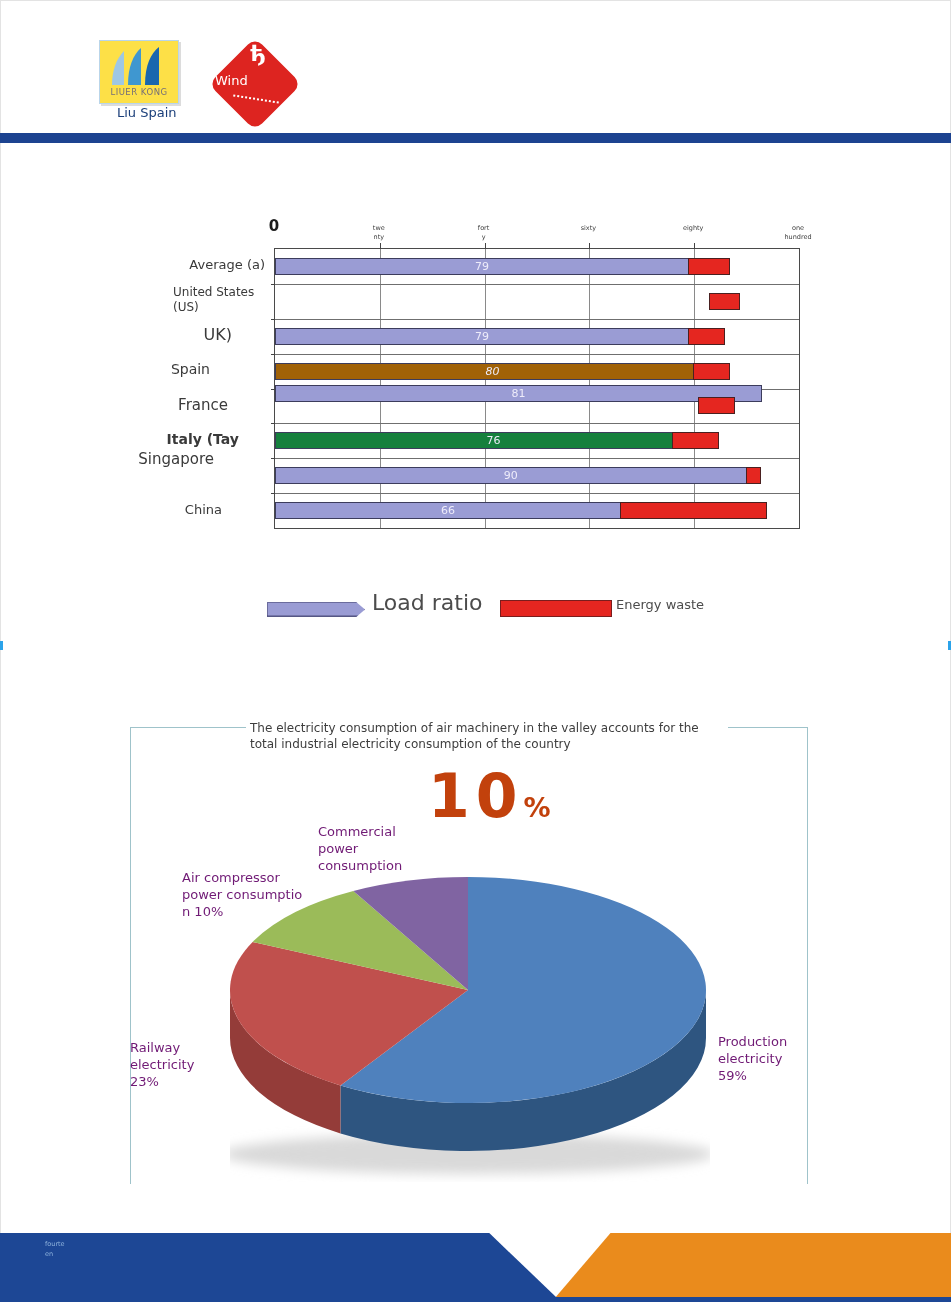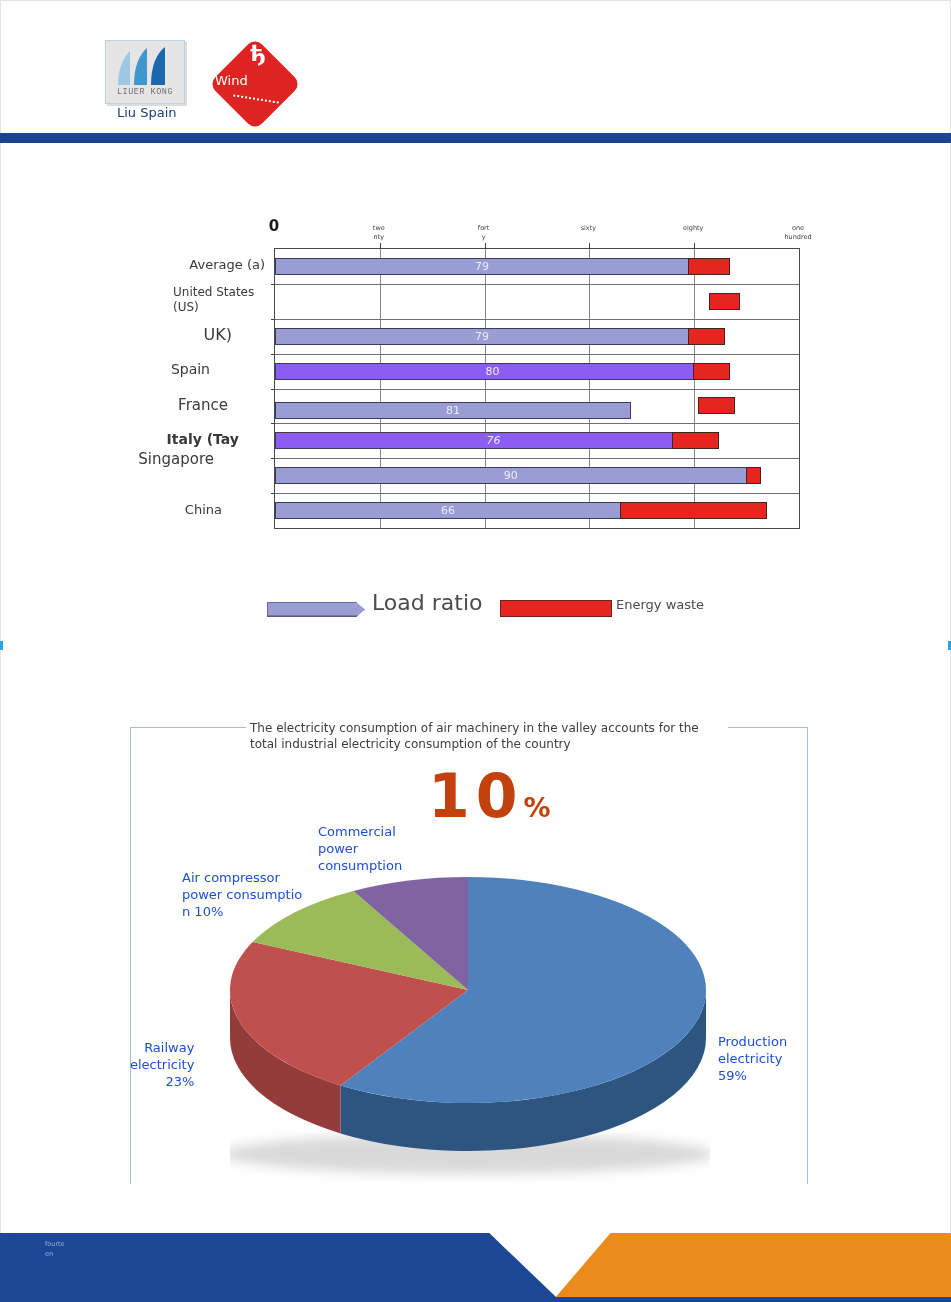--- a/index.html
+++ b/index.html
@@ -1,21 +1,21 @@
 <!DOCTYPE html>
 <html><head>
 <meta charset="utf-8">
 <style>
   html,body{margin:0;padding:0;background:#f2f2f2;}
   .page{position:relative;width:951px;height:1302px;background:#fff;margin:0 auto;
         font-family:"DejaVu Sans","Liberation Sans",sans-serif;overflow:hidden;
         box-shadow:0 0 0 1px #e3e3e3 inset;}
   
-  .logo-box{position:absolute;left:105px;top:40px;width:78px;height:62px;background:#e5e5e5;
-            border:1px solid #b9d5ea;box-shadow:2px 2px 0 #dcdcdc;font-family:Liberation Mono, monospace;}
+  .logo-box{position:absolute;left:99px;top:40px;width:78px;height:62px;background:#fde047;
+            border:1px solid #b9d5ea;box-shadow:2px 2px 0 #dcdcdc;}
   .logo-box svg{position:absolute;left:8px;top:6px;}
   .logo-box-label{position:absolute;left:0;top:46px;width:78px;text-align:center;
             font-size:8.5px;letter-spacing:.5px;color:#756f78;}
   .logo-name{position:absolute;left:117px;top:105px;font-size:13px;color:#1b3f7a;}
   .diamond-wrap{position:absolute;left:207px;top:36px;width:96px;height:96px;}
   .diamond{position:absolute;left:15px;top:15px;width:66px;height:66px;background:#dd2420;
            border-radius:10px;transform:rotate(45deg);}
   .diamond-word{position:absolute;left:8px;top:37px;color:#fff;font-size:13px;}
   .diamond-glyph{position:absolute;left:43px;top:5px;color:#fff;font-size:22px;font-weight:bold;}
   .diamond-dots{position:absolute;left:26px;top:62px;width:46px;border-bottom:2px dotted #fff;
@@ -59,24 +59,24 @@
   .legend-waste-label{position:absolute;left:616px;top:597px;font-size:13px;color:#4c4c4c;}
   
   .pie-frame{position:absolute;left:130px;top:727px;width:676px;height:456px;
       border-top:1px solid #9fc3ca;border-left:1px solid #9fc3ca;border-right:1px solid #9fc3ca;}
   .pie-title{position:absolute;left:246px;top:721px;width:474px;background:#fff;
       font-size:12px;line-height:1.3;color:#3d3d3d;padding:0 4px;}
   .big-pct{position:absolute;left:428px;top:766px;color:#c2410c;font-weight:bold;
       font-size:60px;letter-spacing:6px;line-height:1;}
   .big-pct .suffix{font-size:27px;letter-spacing:0;font-weight:bold;}
   #pie-svg{position:absolute;left:230px;top:858px;}
-  .pie-label{position:absolute;font-size:13px;line-height:1.3;color:#1d4ed8;white-space:pre-line;}
+  .pie-label{position:absolute;font-size:13px;line-height:1.3;color:#701a75;white-space:pre-line;}
   .pl-top{left:318px;top:824px;}
   .pl-left-upper{left:182px;top:870px;}
-  .pl-left-lower{left:130px;top:1040px;text-align:right;}
+  .pl-left-lower{left:130px;top:1040px;}
   .pl-right{left:718px;top:1034px;}
   
   .footer-blue{position:absolute;left:0;top:1233px;width:556px;height:64px;
       clip-path:polygon(0 0,88% 0,100% 100%,0 100%);}
   .footer-orange{position:absolute;left:520px;top:1233px;width:431px;height:64px;
       clip-path:polygon(21% 0,100% 0,100% 100%,8.3% 100%);}
   .footer-strip{position:absolute;left:0;top:1297px;width:951px;height:5px;}
   .footer-page{position:absolute;left:45px;top:1239px;font-size:6.5px;line-height:1.6;
       color:#8fb3dd;white-space:pre-line;z-index:2;}
 </style>
@@ -142,29 +142,29 @@
       <div class="tick-left" style="top: 244.125px;"></div>
       <div class="hbar blue" style="left: 0px; top: 8.9375px; width: 413.96px; background: rgb(154, 156, 212);">
         <div class="bar-val">79</div>
       </div>
       <div class="hbar red" style="left: 412.96px; top: 8.9375px; width: 41.92px; background: rgb(229, 38, 32);"></div>
       <div class="hbar red" style="left: 433.92px; top: 43.8125px; width: 31.44px; background: rgb(229, 38, 32);"></div>
       <div class="hbar blue" style="left: 0px; top: 78.6875px; width: 413.96px; background: rgb(154, 156, 212);">
         <div class="bar-val">79</div>
       </div>
       <div class="hbar red" style="left: 412.96px; top: 78.6875px; width: 36.68px; background: rgb(229, 38, 32);"></div>
-      <div class="hbar blue" style="left: 0px; top: 113.562px; width: 435px; background: #8b5cf6;">
+      <div class="hbar blue" style="left: 0px; top: 113.562px; width: 435px; background: #a16207; font-style: italic;">
         <div class="bar-val">80</div>
       </div>
       <div class="hbar red" style="left: 418.2px; top: 113.562px; width: 36.68px; background: rgb(229, 38, 32);"></div>
-      <div class="hbar blue" style="left: 0px; top: 153px; width: 356px; background: rgb(154, 156, 212);">
+      <div class="hbar blue" style="left: 0px; top: 136px; width: 487px; background: rgb(154, 156, 212);">
         <div class="bar-val">81</div>
       </div>
       <div class="hbar red" style="left: 423.44px; top: 148.438px; width: 36.68px; background: rgb(229, 38, 32);"></div>
-      <div class="hbar blue" style="left: 0px; top: 183.312px; width: 437px; background: #8b5cf6; font-style: italic;">
+      <div class="hbar blue" style="left: 0px; top: 183.312px; width: 437px; background: #15803d;">
         <div class="bar-val">76</div>
       </div>
       <div class="hbar red" style="left: 397.24px; top: 183.312px; width: 47.16px; background: rgb(229, 38, 32);"></div>
       <div class="hbar blue" style="left: 0px; top: 218.188px; width: 471.6px; background: rgb(154, 156, 212);">
         <div class="bar-val">90</div>
       </div>
       <div class="hbar red" style="left: 470.6px; top: 218.188px; width: 15.72px; background: rgb(229, 38, 32);"></div>
       <div class="hbar blue" style="left: 0px; top: 253.062px; width: 345.84px; background: rgb(154, 156, 212);">
         <div class="bar-val">66</div>
       </div>

